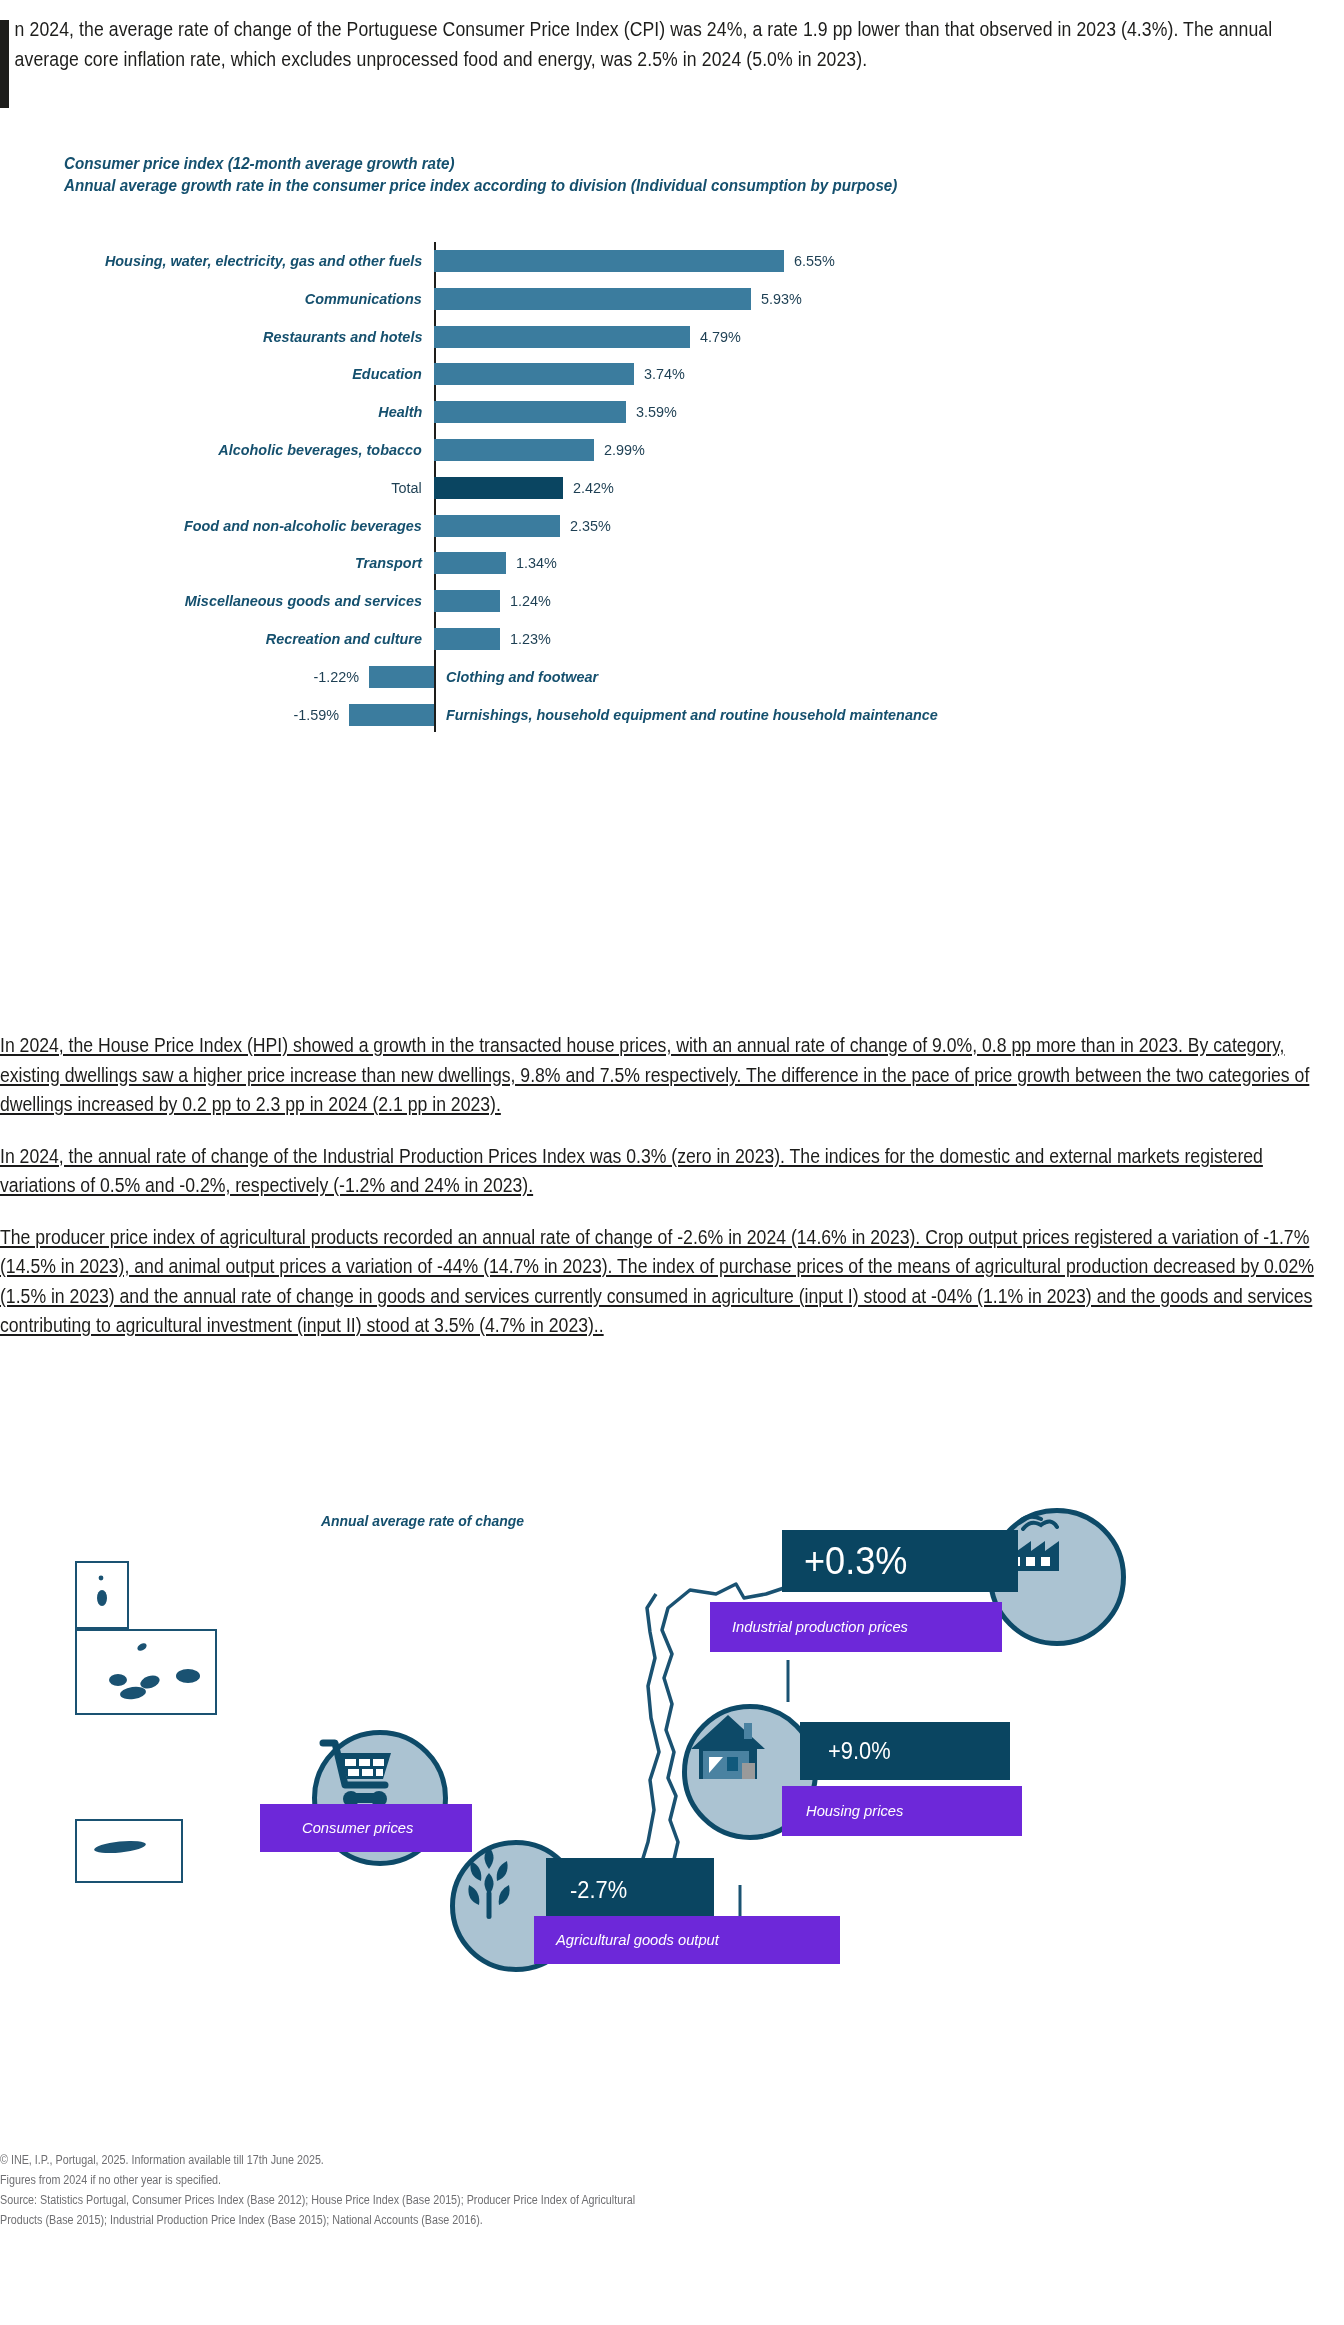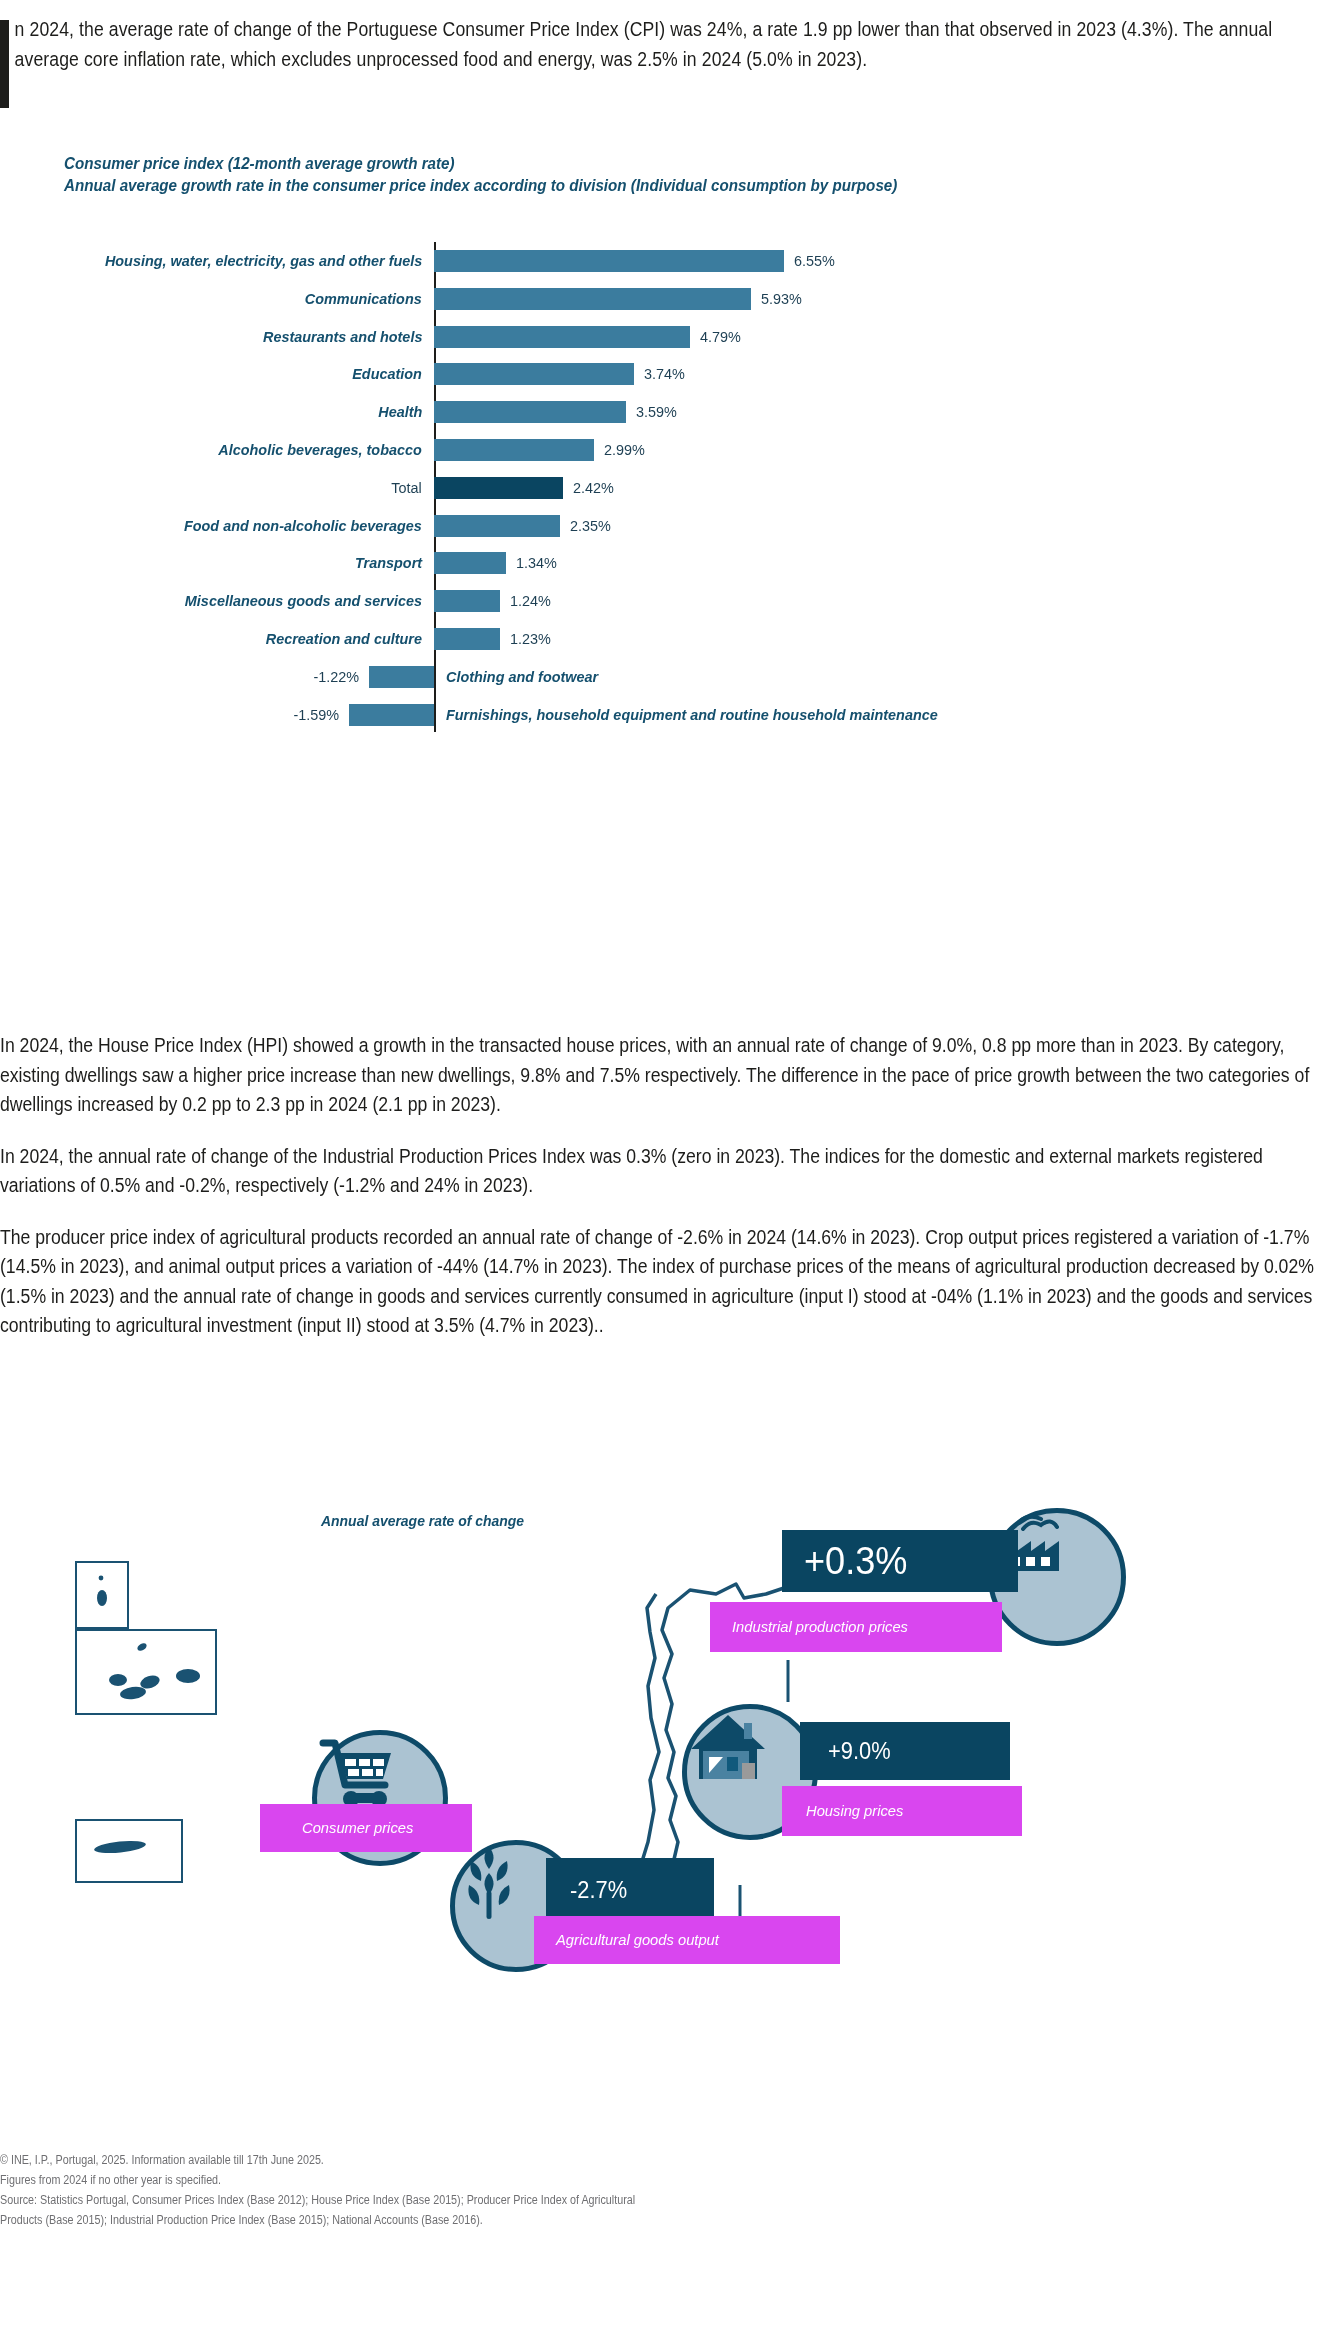--- a/index.html
+++ b/index.html
@@ -59,21 +59,21 @@
     position:absolute;
     font-size:15.5px;line-height:18px;
     color:#1d3f53;
     white-space:nowrap;
     transform:scaleX(0.93);
   }
   .val.pos{transform-origin:left center;}
   .val.neg{transform-origin:right center;text-align:right;}
 
   
-  .body-text{position:absolute;left:0px;width:1344px;}
+  .body-text{position:absolute;left:0px;width:1344px;text-decoration:underline;}
   .body-text p{
     margin:0 0 22px 0;
     font-size:20.5px;line-height:29.5px;
     color:#1d1d1b;
     transform:scaleX(0.86);transform-origin:left top;
     width:1560px;
   }
 
   
   .info{position:absolute;left:0;top:1490px;width:1344px;height:620px;}
@@ -84,21 +84,21 @@
     transform:scaleX(0.93);transform-origin:left top;
     white-space:nowrap;
   }
   .info svg{position:absolute;left:0;top:0;}
 
   .kpi-val-box{position:absolute;background:#0a4561;display:flex;align-items:center;}
   .kpi-val-box span{
     color:#ffffff;white-space:nowrap;
     transform:scaleX(0.95);transform-origin:left center;
   }
-  .kpi-lbl-box{position:absolute;background:#d946ef;display:flex;align-items:center;}
+  .kpi-lbl-box{position:absolute;background:#6d28d9;display:flex;align-items:center;}
   .kpi-lbl-box span{
     color:#ffffff;font-style:italic;white-space:nowrap;
     font-size:15.5px;
     transform:scaleX(0.95);transform-origin:left center;
   }
 
   .kpi-circle{
     position:absolute;border-radius:50%;
     background:#abc3d2;border:5px solid #0d4a68;
     display:flex;align-items:center;justify-content:center;

